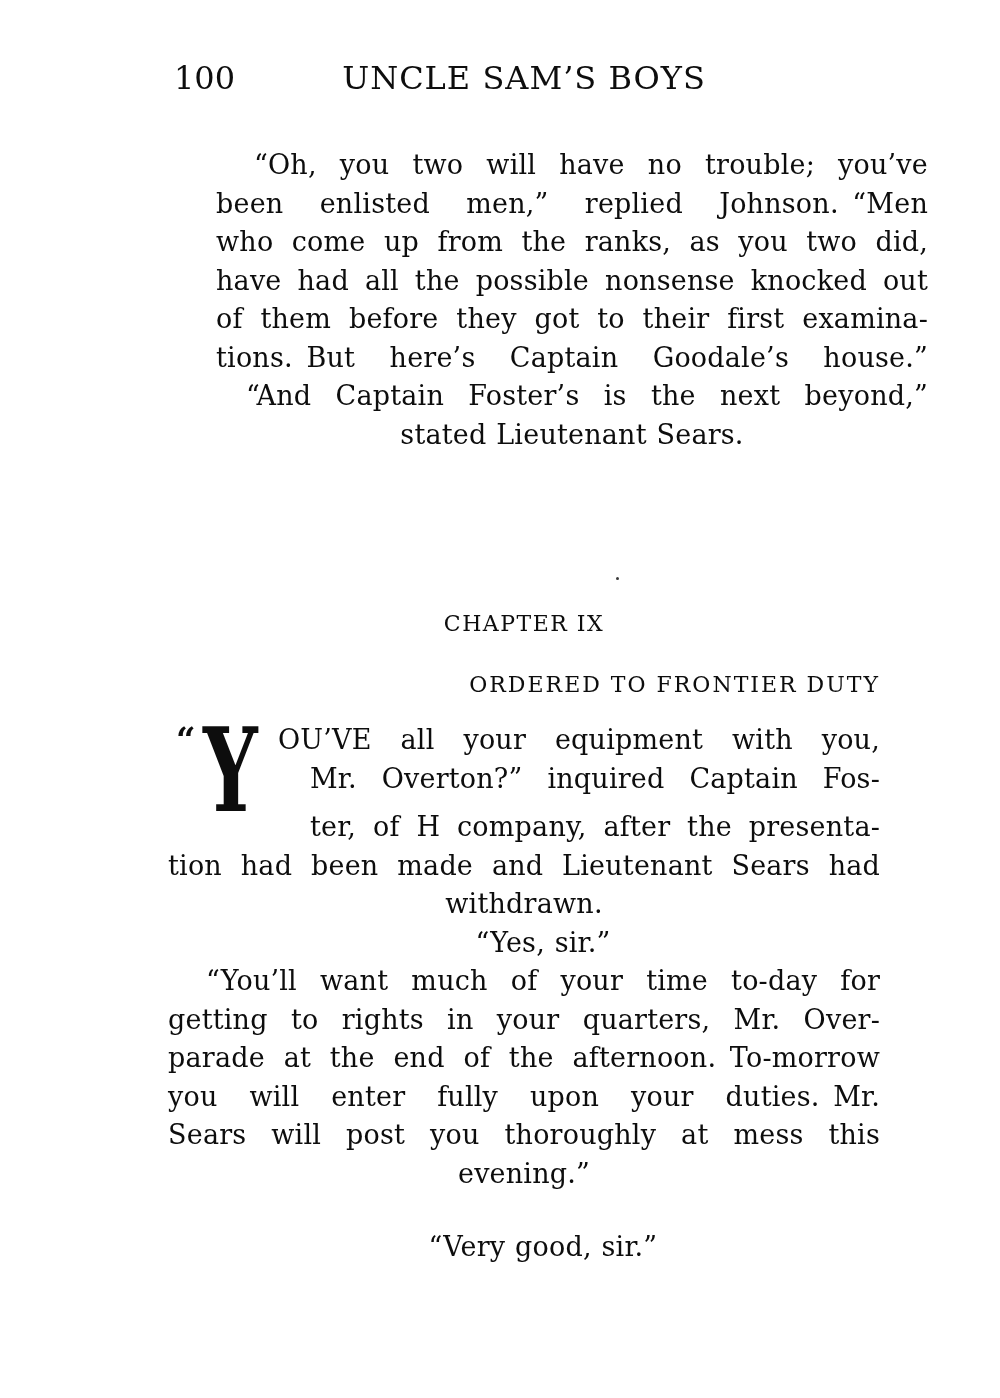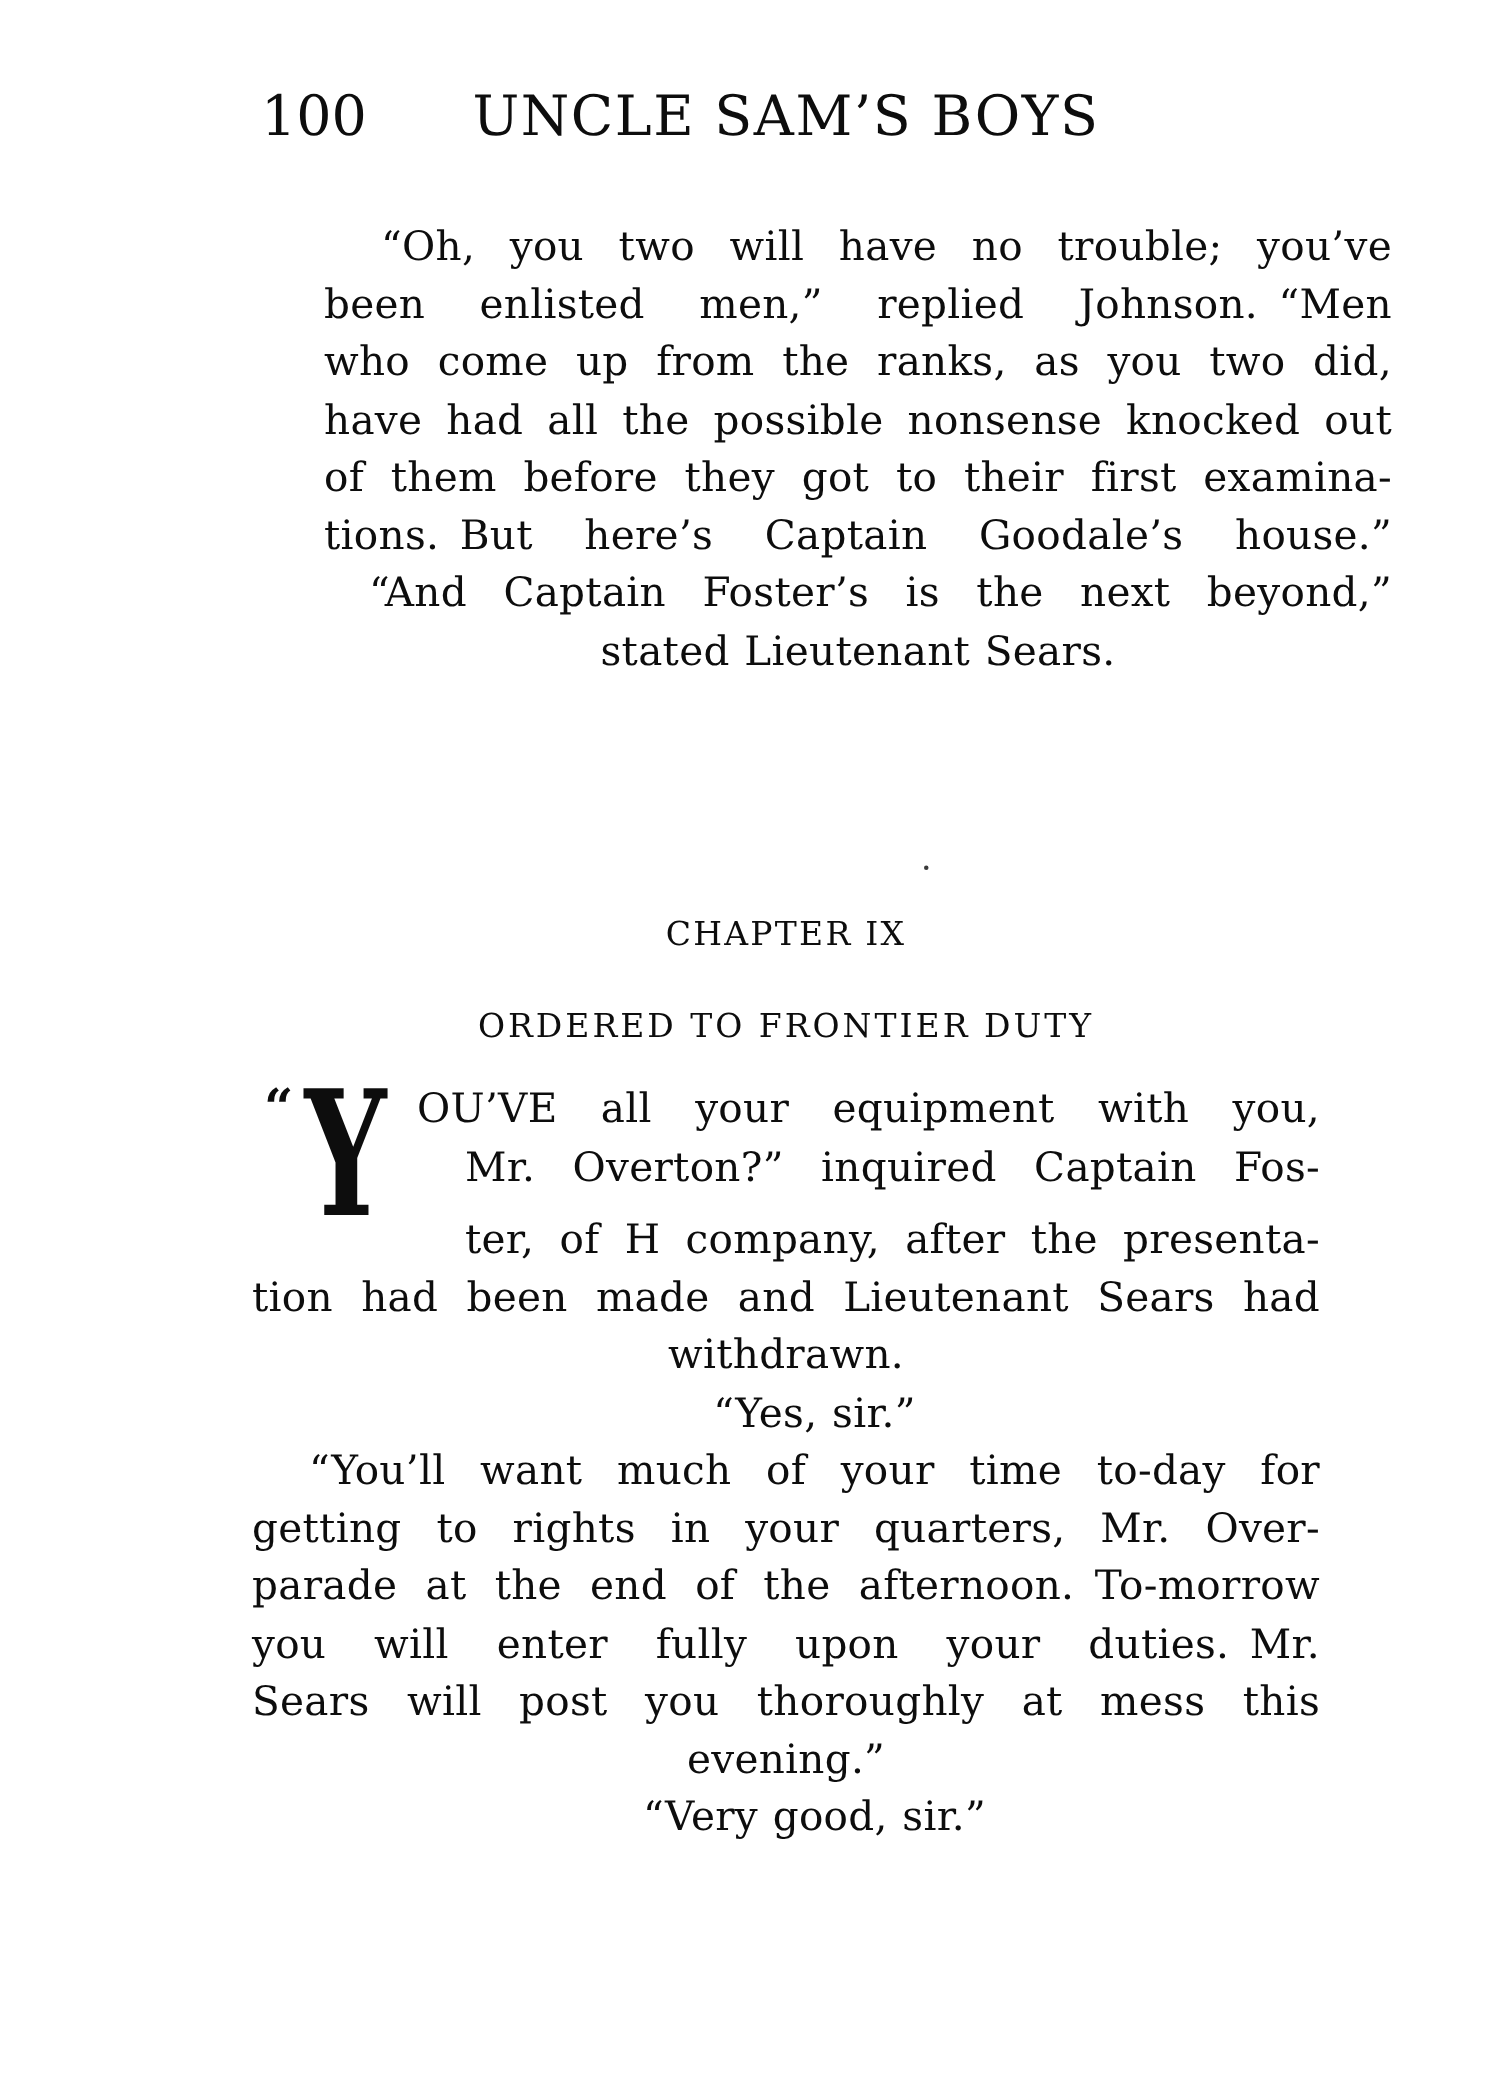--- a/index.html
+++ b/index.html
@@ -12,21 +12,21 @@
     font-family: "DejaVu Serif", "Liberation Serif", serif;
     color: #0d0d0d;
     overflow: hidden;
   }
   .header {
     position: absolute;
     top: 60px;
     left: 168px;
     width: 712px;
     height: 40px;
-    font-size: 37px;
+    font-size: 32px;
     line-height: 36px;
   }
   .pagenum {
     position: absolute;
     left: 6px;
     top: 0;
   }
   .running-title {
     position: absolute;
     left: 0;
@@ -62,21 +62,21 @@
     font-size: 22px;
     font-weight: normal;
     letter-spacing: 1.5px;
     line-height: 40px;
   }
   .chapter-subheading {
     position: absolute;
     top: 672px;
     left: 168px;
     width: 712px;
-    text-align: center;
+    text-align: right;
     font-size: 22px;
     font-weight: normal;
     letter-spacing: 2px;
     line-height: 26px;
   }
   .artifact-dot {
     position: absolute;
     left: 616px;
     top: 577px;
     width: 3px;
@@ -139,16 +139,16 @@
       <div class="tl just" style="padding-left: 142px; margin-top: 10px;">ter, of H company, after the presenta-</div>
       <div class="tl just">tion had been made and Lieutenant Sears had</div>
       <div class="tl">withdrawn.</div>
       <div class="tl" style="text-indent: 38px;">“Yes, sir.”</div>
       <div class="tl just" style="text-indent: 38px;">“You’ll want much of your time to-day for</div>
       <div class="tl just">getting to rights in your quarters, Mr. Over-</div>
       <div class="tl just">parade at the end of the afternoon. To-morrow</div>
       <div class="tl just">you will enter fully upon your duties. Mr.</div>
       <div class="tl just">Sears will post you thoroughly at mess this</div>
       <div class="tl">evening.”</div>
-      <div class="tl" style="text-indent: 38px;">“Very good, sir.”</div>
+      <div class="tl" style="text-indent: 38px; margin-top: 35px;">“Very good, sir.”</div>
     </div>
 
 </div>
 
 </body></html>

